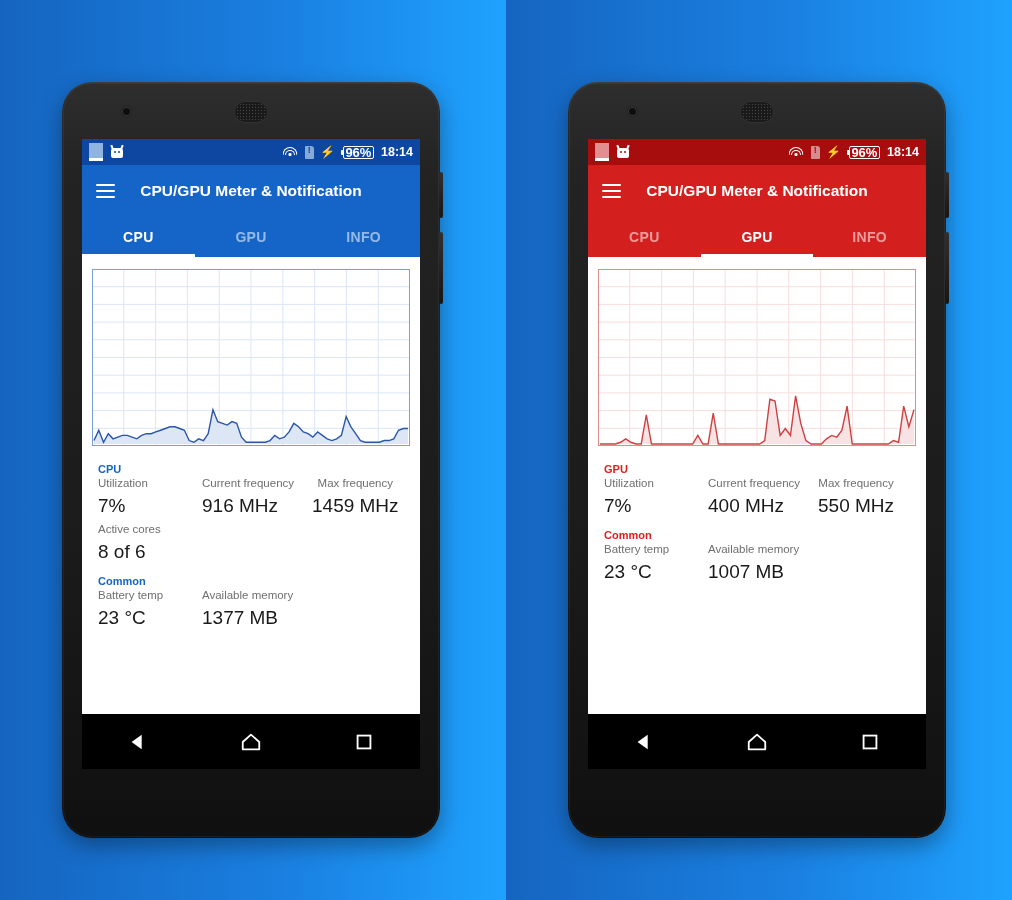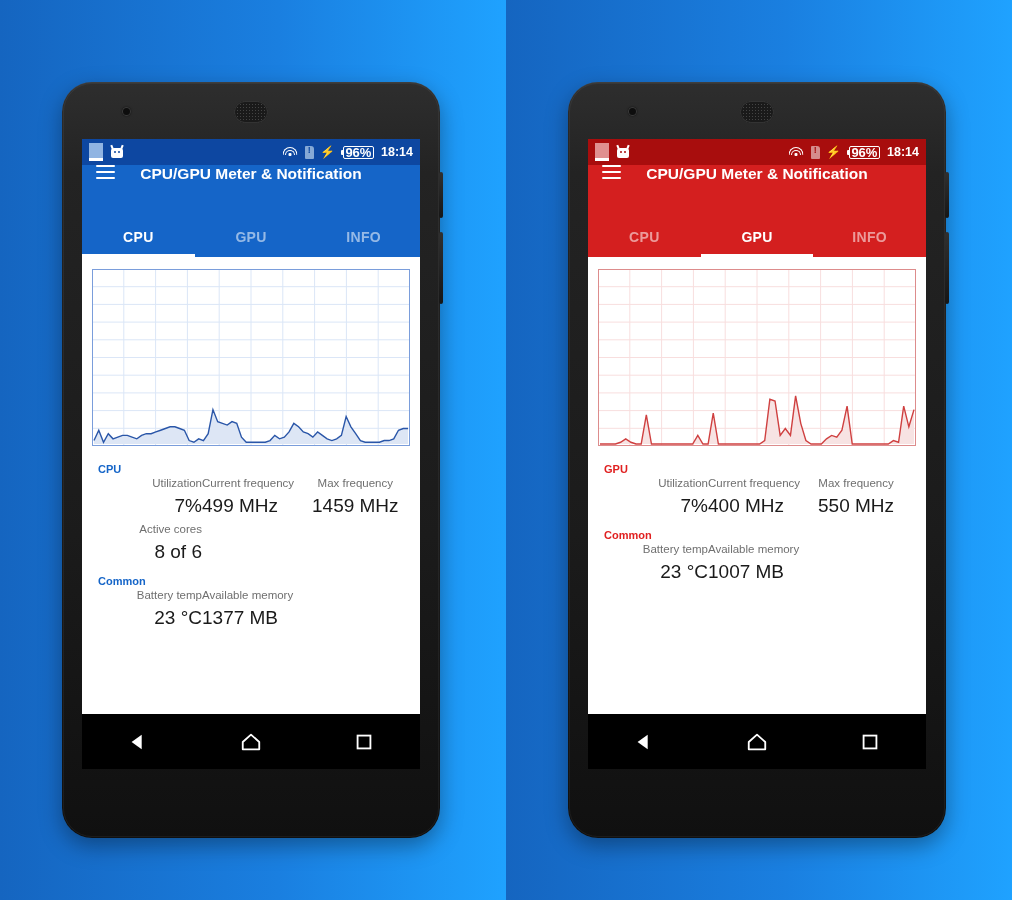--- a/index.html
+++ b/index.html
@@ -67,21 +67,21 @@
   .simcard:after{content:"!";position:absolute;left:0;right:0;top:-1px;text-align:center;
     font-size:9px;color:#0d47a1;font-weight:bold;}
   .statusbar.gpu .simcard:after{color:#a80d0d;}
   .bolt{font-size:12px;line-height:1;}
   .batt{border:1.6px solid #fff;border-radius:2px;padding:0 2px;font-size:13px;
     line-height:11px;letter-spacing:-0.2px;position:relative;}
   .batt:after{content:"";position:absolute;left:-3px;top:3px;width:2px;height:5px;background:#fff;border-radius:1px 0 0 1px;}
   .clock{font-size:12.5px;}
 
   
-  .appbar{height:52px;display:flex;align-items:flex-start;padding:0 14px;color:#fff;}
+  .appbar{height:52px;display:flex;align-items:center;padding:0 14px;color:#fff;}
   .appbar.cpu{background:#1565c8;}
   .appbar.gpu{background:#d41f1f;}
   .hamburger{width:19px;height:14px;display:flex;flex-direction:column;justify-content:space-between;cursor:pointer;}
   .hamburger span{display:block;height:2px;background:#fff;border-radius:1px;}
   .apptitle{flex:1;text-align:center;font-size:15.5px;font-weight:bold;margin-right:19px;}
 
   
   .tabs{display:flex;height:40px;position:relative;}
   .tabs.cpu{background:#1565c8;}
   .tabs.gpu{background:#d41f1f;}
@@ -95,21 +95,21 @@
   .chartbox{position:relative;height:177px;}
   .chartbox svg{display:block;width:100%;height:100%;}
 
   
   .stats{padding:4px 16px 0 16px;}
   .group-head{font-size:11px;font-weight:bold;margin:9px 0 1px 0;}
   .group-head.cpu{color:#1565c8;}
   .group-head.gpu{color:#e02020;}
   .row{display:flex;margin-bottom:2px;}
   .cell{}
-  .cell.c1{width:104px;text-align:right;}
+  .cell.c1{width:104px;}
   .cell.c2{width:110px;}
   .cell.c3{width:auto;text-align:center;}
   .lbl{font-size:11.5px;color:#6f6f6f;line-height:15px;}
   .val{font-size:19px;color:#1a1a1a;line-height:29px;}
 
   
   .navbar{position:absolute;left:20px;top:632px;width:338px;height:55px;background:#000;
     display:flex;align-items:center;justify-content:space-around;}
   .nav-ic{width:22px;height:22px;cursor:pointer;}
 </style>
@@ -202,21 +202,21 @@
 
       <div class="stats">
         <div class="group-head cpu">CPU</div>
         <div class="row">
           <div class="cell c1">
             <div class="lbl">Utilization</div>
             <div class="val">7%</div>
           </div>
           <div class="cell c2">
             <div class="lbl">Current frequency</div>
-            <div class="val">499 MHz</div>
+            <div class="val">916 MHz</div>
           </div>
           <div class="cell c3">
             <div class="lbl">Max frequency</div>
             <div class="val">1459 MHz</div>
           </div>
         </div>
         <div class="row">
           <div class="cell c1">
             <div class="lbl">Active cores</div>
             <div class="val">8 of 6</div>

